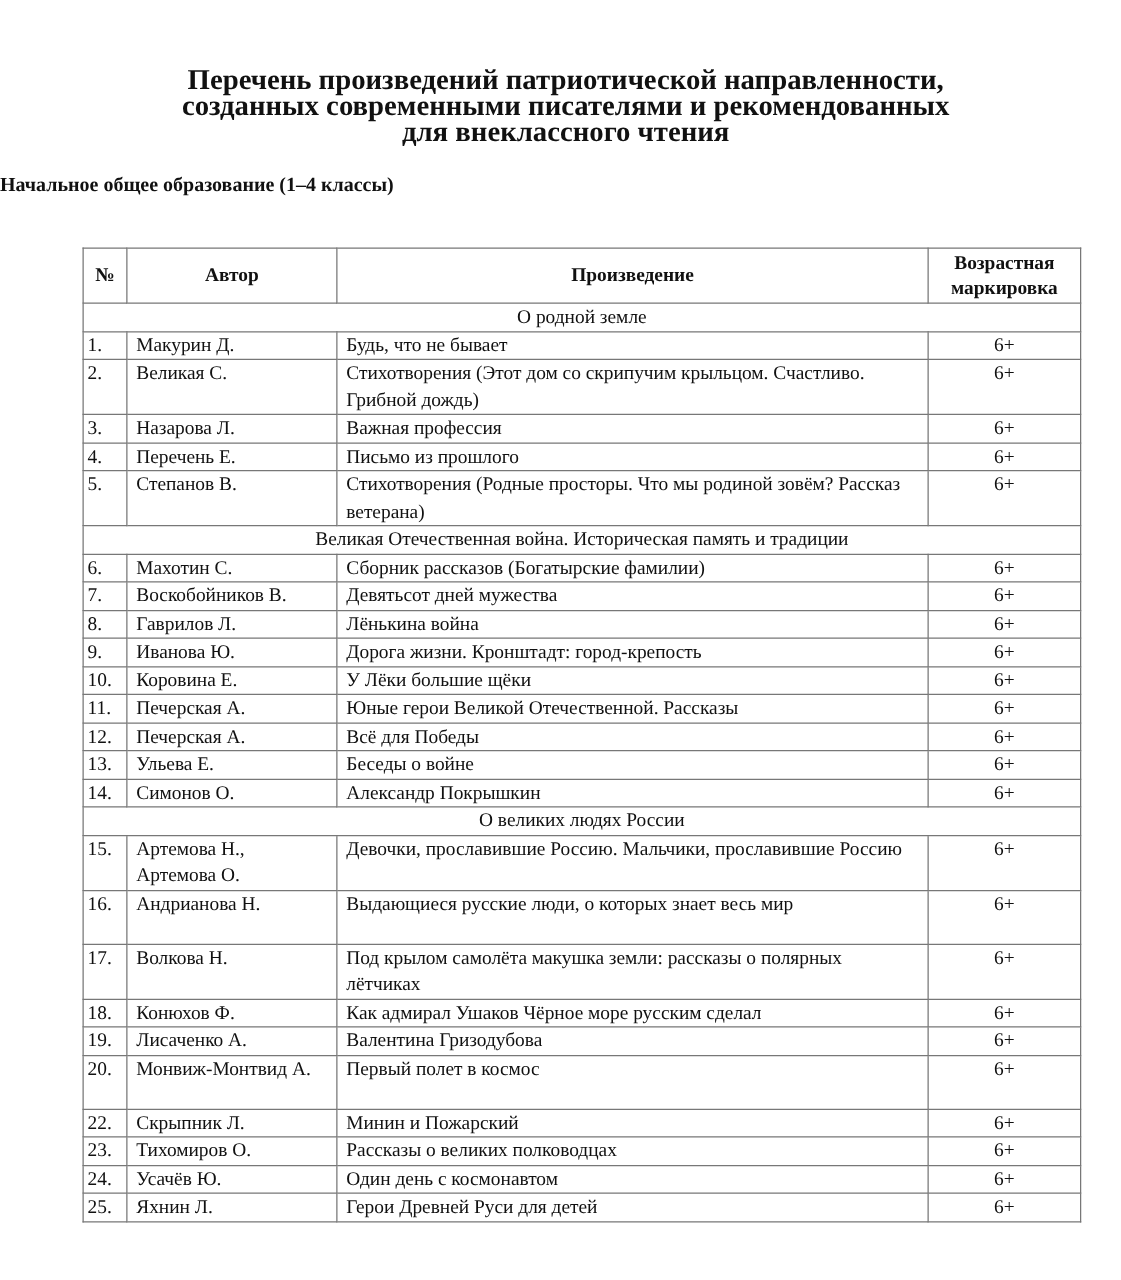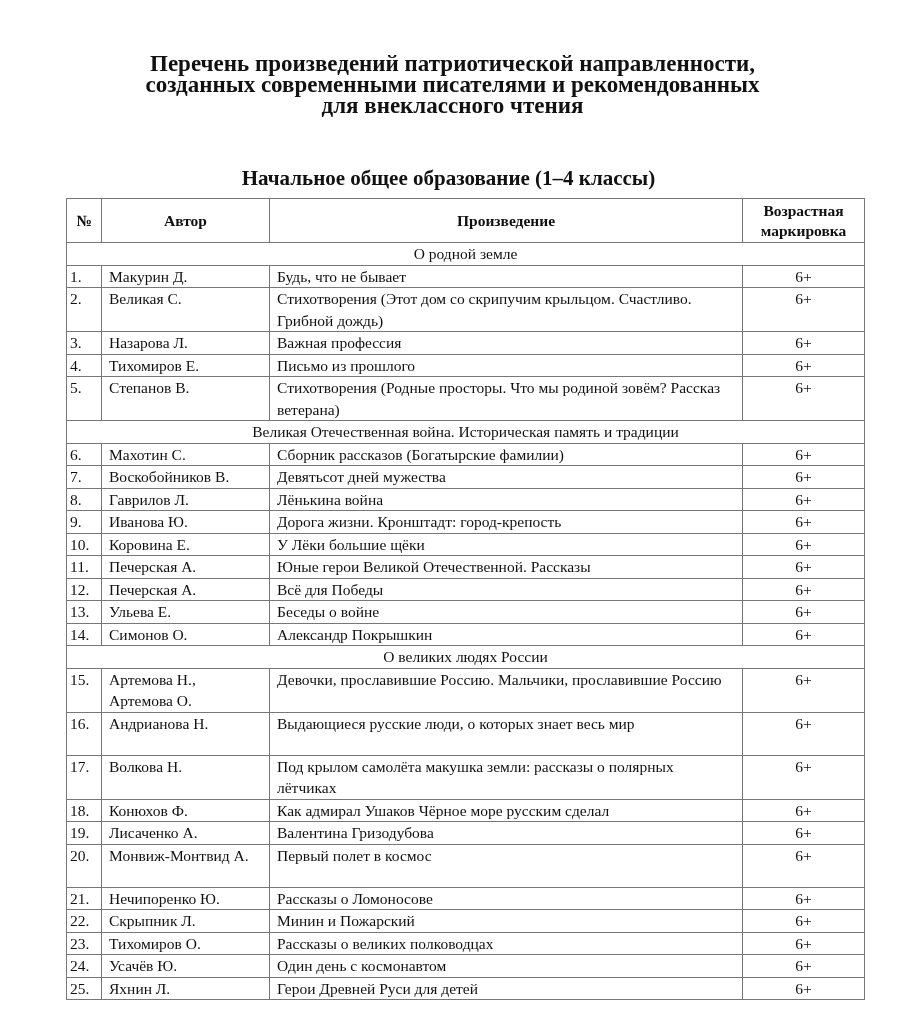--- a/index.html
+++ b/index.html
@@ -1,21 +1,21 @@
 <!DOCTYPE html>
 <html><head>
   <meta charset="utf-8">
   <style>
     html, body { margin: 0; padding: 0; background: #ffffff; }
     body { width: 897px; height: 1024px; position: relative; overflow: hidden;
       font-family: "Liberation Serif", "DejaVu Serif", serif; color: #111; }
     .title { position: absolute; left: 4px; width: 897px; top: 53px; text-align: center;
       font-weight: bold; font-size: 23px; line-height: 21px; }
-    .subtitle { position: absolute; left: 0; width: 897px; top: 168px; text-align: center;
-      font-weight: bold; font-size: 21px; line-height: 21px; }
+    .subtitle { position: absolute; left: 0; width: 897px; top: 138px; 
+      font-weight: bold; font-size: 16px; line-height: 21px; }
     table { position: absolute; left: 66px; top: 198px; width: 798px; border-collapse: collapse;
       font-size: 15.5px; table-layout: fixed; }
     td, th { border: 1px solid #777; padding: 0 7px; vertical-align: top; line-height: 21.5px; }
     th { font-weight: bold; vertical-align: middle; text-align: center; height: 43px; line-height: 20px; }
     td.num { padding: 0 3px; }
     td.age { text-align: center; }
     tr.section td { text-align: center; font-weight: normal; }
     tr.tall td { height: 42px; }
   </style>
 </head>
@@ -63,21 +63,21 @@
         <td class="age">6+</td>
       </tr>
       <tr>
         <td class="num">3.</td>
         <td>Назарова Л.</td>
         <td>Важная профессия</td>
         <td class="age">6+</td>
       </tr>
       <tr>
         <td class="num">4.</td>
-        <td>Тихомиров Е.</td>
+        <td>Перечень Е.</td>
         <td>Письмо из прошлого</td>
         <td class="age">6+</td>
       </tr>
       <tr class="tall">
         <td class="num">5.</td>
         <td>Степанов В.</td>
         <td>Стихотворения (Родные просторы. Что мы родиной зовём? Рассказ ветерана)</td>
         <td class="age">6+</td>
       </tr>
       <tr class="section">
@@ -167,26 +167,20 @@
       <tr>
         <td class="num">19.</td>
         <td>Лисаченко А.</td>
         <td>Валентина Гризодубова</td>
         <td class="age">6+</td>
       </tr>
       <tr class="tall">
         <td class="num">20.</td>
         <td>Монвиж-Монтвид А.</td>
         <td>Первый полет в космос</td>
-        <td class="age">6+</td>
-      </tr>
-      <tr>
-        <td class="num">21.</td>
-        <td>Нечипоренко Ю.</td>
-        <td>Рассказы о Ломоносове</td>
         <td class="age">6+</td>
       </tr>
       <tr>
         <td class="num">22.</td>
         <td>Скрыпник Л.</td>
         <td>Минин и Пожарский</td>
         <td class="age">6+</td>
       </tr>
       <tr>
         <td class="num">23.</td>

